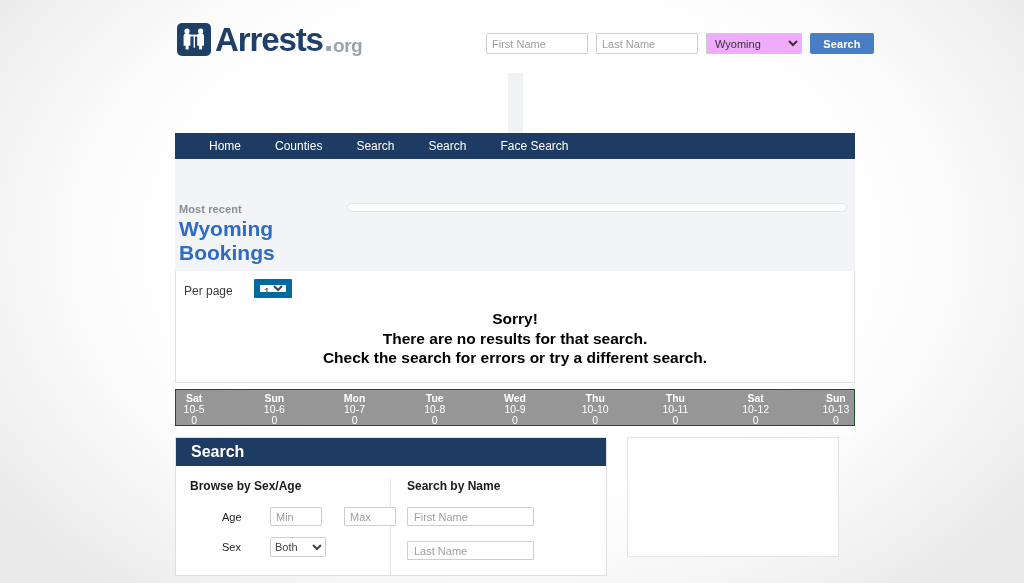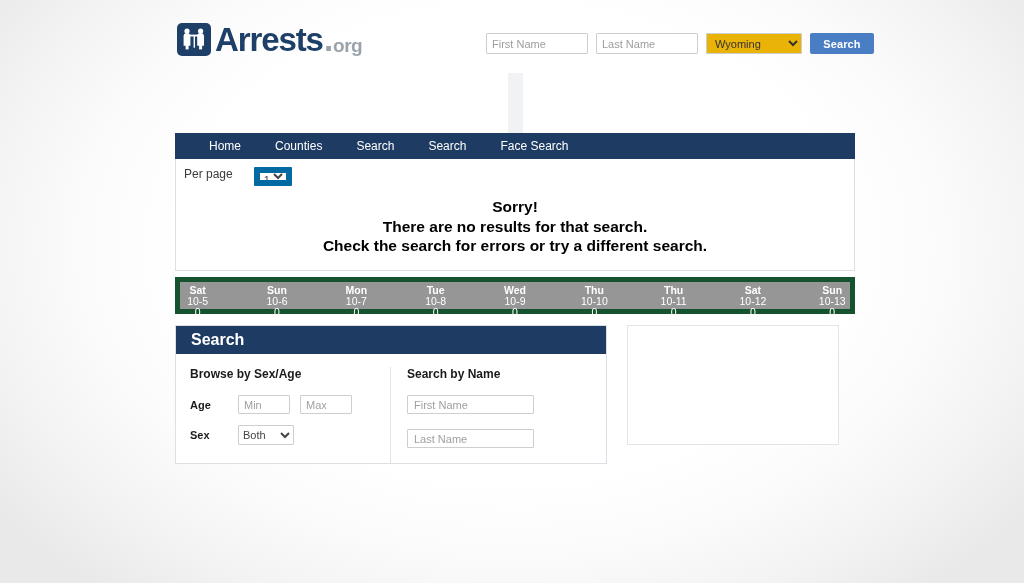--- a/index.html
+++ b/index.html
@@ -97,21 +97,21 @@
     border-radius: 1px;
     outline: none;
   }
   .hdr-input::placeholder { color: #9d9d9d; }
   #hdr-first-name { width: 90px; }
   #hdr-last-name { width: 90px; }
   #hdr-state-select {
     width: 96px;
     height: 21px;
     border: 1px solid #ccced1;
-    background: #eab308;
+    background: #f0abfc;
     font-family: "Liberation Sans", sans-serif;
     font-size: 11px;
     color: #333;
     padding: 0 4px;
     border-radius: 1px;
     outline: none;
   }
   #hdr-search-button {
     width: 64px;
     height: 21px;
@@ -205,21 +205,21 @@
   #results-panel {
     background: #ffffff;
     border: 1px solid #dcdfe3;
     border-top: none;
     box-sizing: border-box;
     height: 112px;
     position: relative;
   }
   #per-page-row {
     display: flex;
-    align-items: flex-start;
+    align-items: flex-end;
     gap: 21px;
     padding: 8px 0 0 8px;
   }
   #per-page-label {
     font-size: 12px;
     color: #3a3a3a;
   }
   #per-page-select {
     width: 38px;
     height: 19px;
@@ -241,21 +241,21 @@
     color: #000000;
     line-height: 19.5px;
   }
 
   
   #day-strip {
     display: flex;
     background: #969696;
     height: 37px;
     margin-top: 6px;
-    border: 5px solid #14532d;
+    border: 1px solid #14532d;
     box-sizing: border-box;
     gap: 44px;
   }
   .day-cell {
     flex: 1 1 0;
     text-align: center;
     color: #ffffff;
     padding-top: 3px;
     cursor: pointer;
     box-sizing: border-box;
@@ -320,39 +320,40 @@
     color: #1a1a1a;
     margin-bottom: 14px;
   }
   .field-row {
     display: flex;
     align-items: center;
     margin-bottom: 11px;
   }
   .field-label {
     font-size: 11px;
-    font-weight: bold;
+    font-weight: normal;
     color: #1a1a1a;
     width: 48px;
     flex: none;
+    margin-left: 32px;
   }
   .sm-input {
     width: 40px;
     height: 17px;
     border: 1px solid #ccced1;
     background: #fff;
     font-family: "Liberation Sans", sans-serif;
     font-size: 11px;
     color: #333;
     padding: 0 5px;
     border-radius: 1px;
     outline: none;
   }
   .sm-input::placeholder { color: #a0a0a0; }
-  #age-max-input { margin-left: 10px; }
+  #age-max-input { margin-left: 22px; }
   #sex-select {
     width: 56px;
     height: 20px;
     border: 1px solid #ccced1;
     background: #fff;
     font-family: "Liberation Sans", sans-serif;
     font-size: 11px;
     color: #444;
     border-radius: 1px;
     outline: none;
@@ -422,20 +423,27 @@
 <div id="site-column">
 
   <nav id="main-nav">
     <a class="nav-item">Home</a>
     <a class="nav-item">Counties</a>
     <a class="nav-item">Search</a>
     <a class="nav-item">Search</a>
     <a class="nav-item">Face Search</a>
   </nav>
 
+  <div id="masthead">
+    <div id="masthead-title-block">
+      <div id="masthead-kicker">Most recent</div>
+      <div id="masthead-heading">Wyoming Bookings</div>
+    </div>
+    <div id="masthead-ad-bar"></div>
+  </div>
 
   <div id="results-panel">
     <div id="per-page-row">
       <span id="per-page-label">Per page</span>
       <select id="per-page-select"><option>14</option></select>
     </div>
 
     <div id="no-results-message">
       <div>Sorry!</div>
       <div>There are no results for that search.</div>

